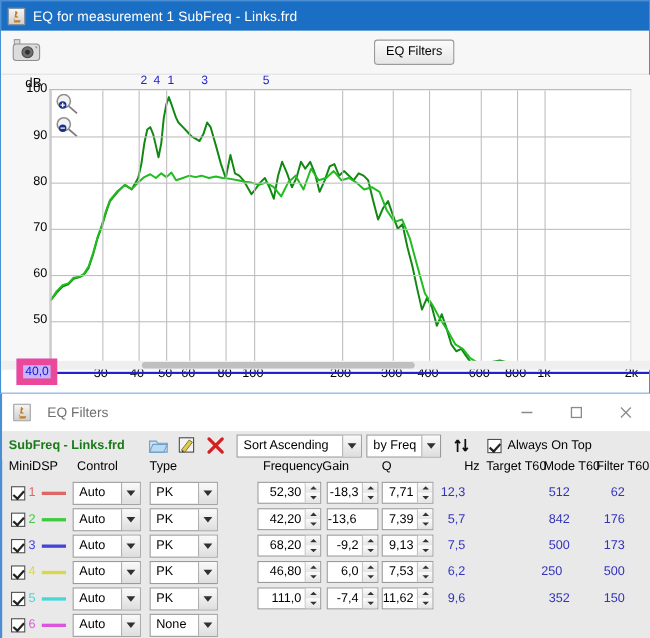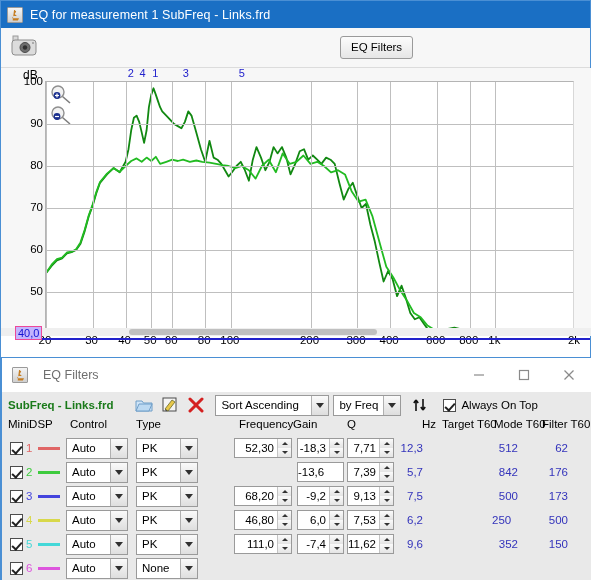--- a/index.html
+++ b/index.html
@@ -110,21 +110,21 @@
     font-size: 11px; color: #2222cc;
     transform: translateX(-50%);
   }
   #marker-row {
     position: absolute; left: 44px; top: -1px;
     width: 529px; height: 14px;
   }
   .zoom-glass { position: absolute; left: 4px; }
   .ylimit-box {
     position: absolute; left: 14px; top: 258px;
-    border: 1px solid #ec4899;
+    border: 6px solid #ec4899;
     background: #c4b5fd;
     color: #1414d2;
     font-size: 11px;
     padding: 0px 2px;
     z-index: 6;
   }
   .blue-baseline {
     position: absolute; left: 27px; top: 270px;
     width: 562px; height: 2px;
     background: #2222cc;
@@ -505,20 +505,33 @@
             </span>
           </span>
           <span class="cell" style="left: 134px;">
             <span class="combo" style="width: 62px;">
               <span class="cval">PK</span>
               <span class="carrow">
                 <i class="tri-down"></i>
               </span>
             </span>
           </span>
+          <span class="cell" style="left: 232px;">
+            <span class="spin" style="width: 58px;">
+              <span class="sval">42,20</span>
+              <span class="sbtns">
+                <span class="sbtn">
+                  <i class="tri-up-s"></i>
+                </span>
+                <span class="sbtn">
+                  <i class="tri-dn-s"></i>
+                </span>
+              </span>
+            </span>
+          </span>
           <span class="cell" style="left: 295px;">
             <span class="spin" style="width: 47px; gap: 30px;">
               <span class="sval">-13,6</span>
               <span class="sbtns">
                 <span class="sbtn">
                   <i class="tri-up-s"></i>
                 </span>
                 <span class="sbtn">
                   <i class="tri-dn-s"></i>
                 </span>

